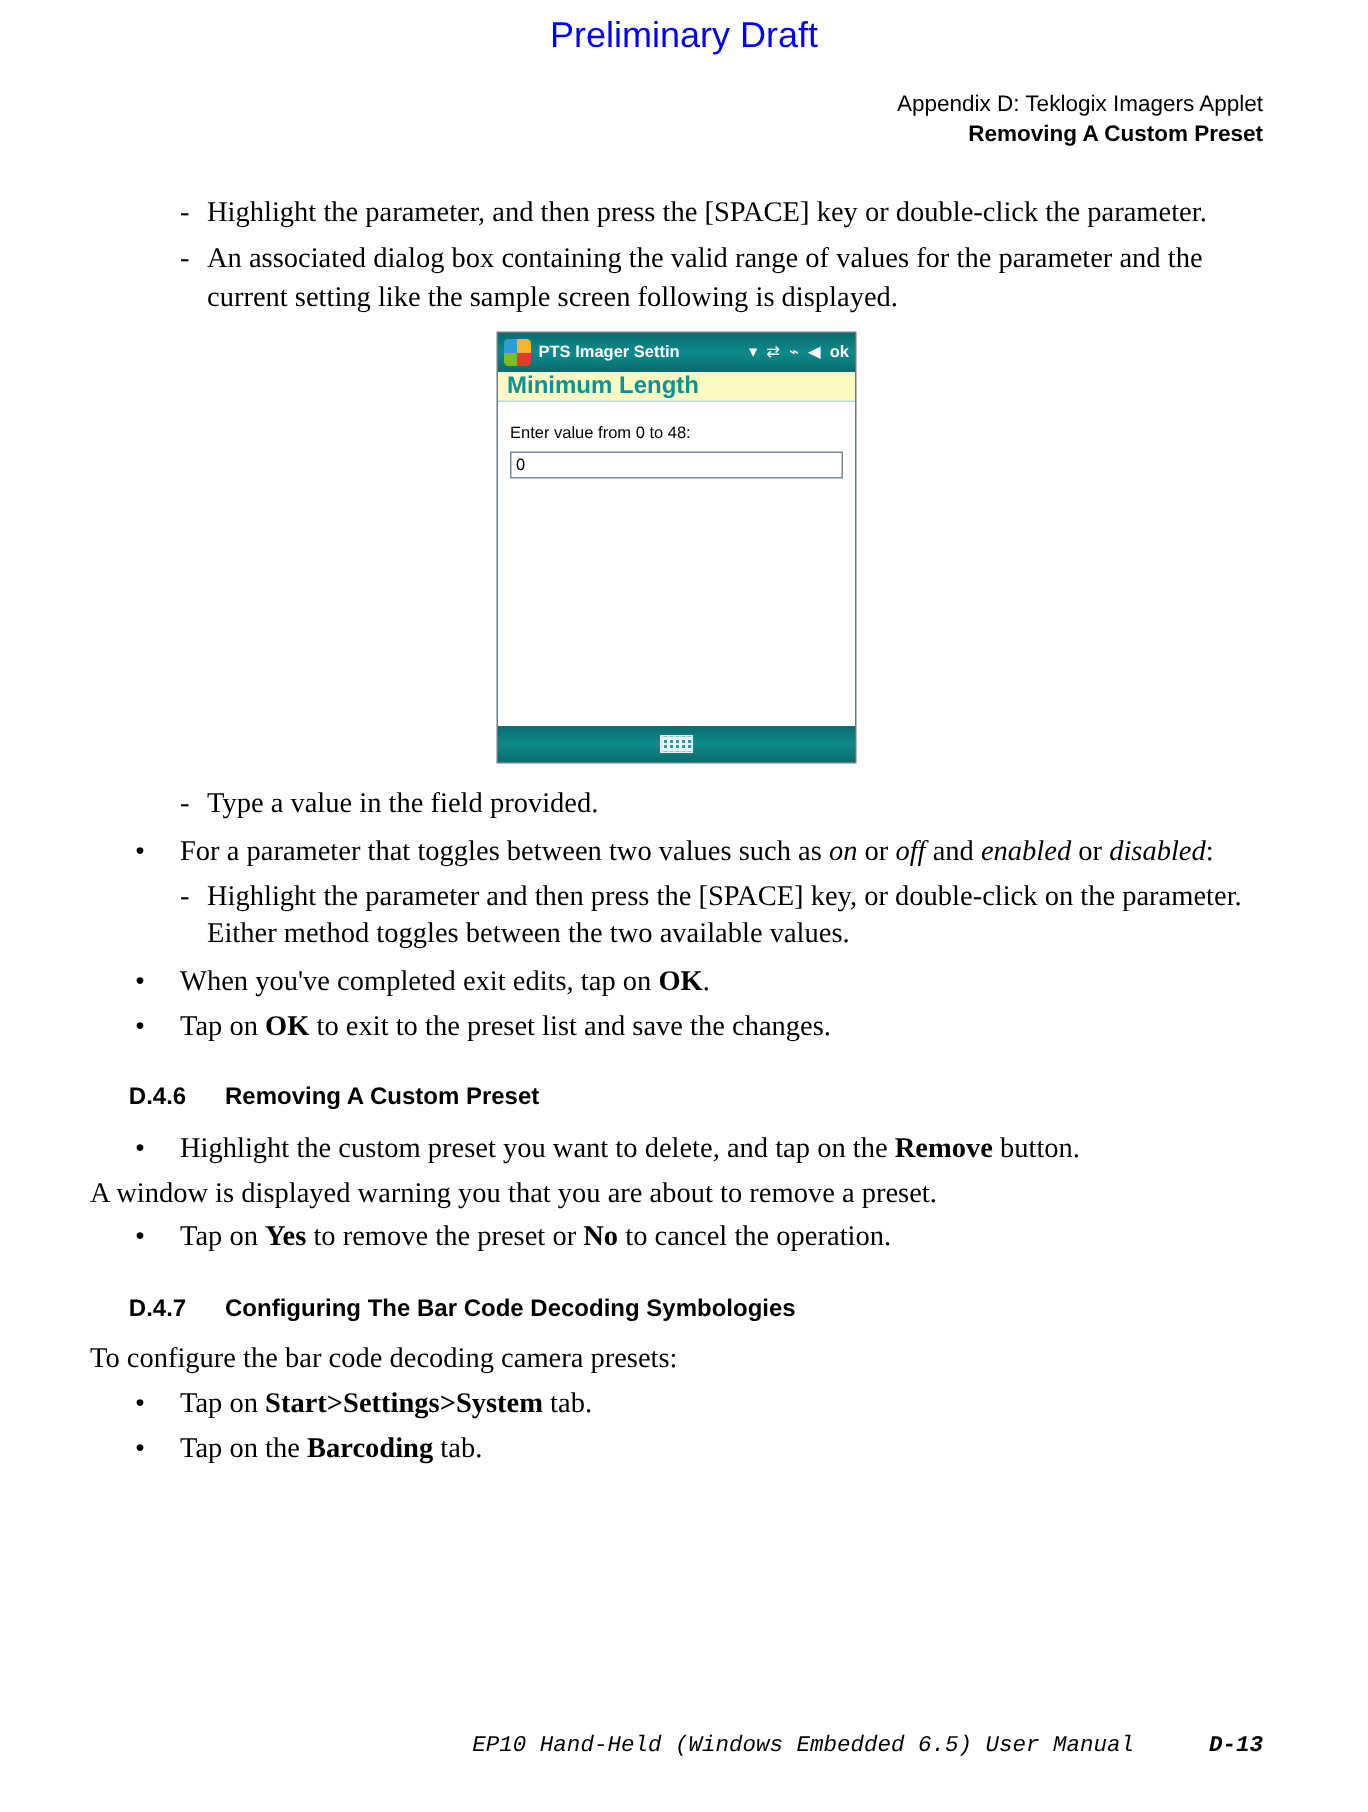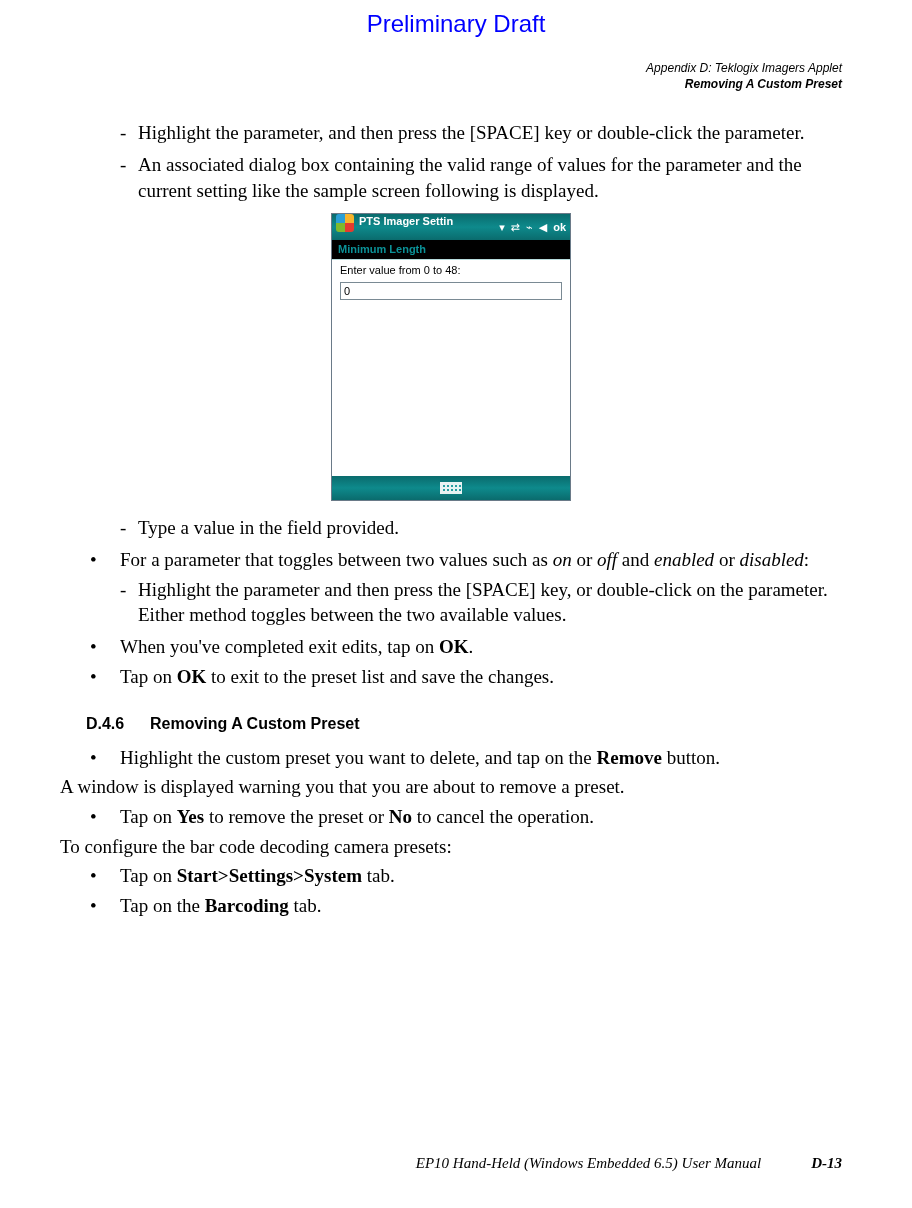--- a/index.html
+++ b/index.html
@@ -18,22 +18,21 @@
     top: 10px;
     left: 0; right: 0;
     text-align: center;
     font-family: Arial, Helvetica, sans-serif;
     font-size: 24px;
     color: #0000ff;
   }
   .header {
     text-align: right;
     font-family: "Trebuchet MS", Verdana, sans-serif;
-    font-style: italic;
-    font-size: 12px;
+    font-size: 15px;
     line-height: 1.35;
     margin-top: 40px;
     margin-bottom: 28px;
   }
   .header .line2 { font-weight: bold; }
   .content { line-height: 1.35; }
   .content p { margin: 3px 0; }
   .dash-item { display: flex; margin: 3px 0 6px 60px; }
   .dash-item .dash { width: 18px; flex: 0 0 18px; }
   .dash-item .txt { flex: 1; }
@@ -52,68 +51,69 @@
   .section-head .num { width: 90px; flex: 0 0 90px; }
   .italic { font-style: italic; }
   .bold { font-weight: bold; }
   .footer {
     position: absolute;
     bottom: 36px;
     left: 60px; right: 70px;
     display: flex;
     justify-content: flex-end;
     align-items: baseline;
-    font-family: Liberation Serif, serif;
+    font-family: Liberation Mono, monospace;
     font-style: italic;
     font-size: 15px;
     gap: 50px;
   }
   .footer .pnum { font-weight: bold; }
 
   
   .device {
     width: 240px;
     margin: 10px auto 14px auto;
     border: 1px solid #6a7a88;
     background: #fff;
     display: flex;
     flex-direction: column;
     font-family: Tahoma, Verdana, sans-serif;
   }
   .titlebar {
     height: 26px;
     background: linear-gradient(#0a6b6d, #0e8a8c, #0a6b6d);
     display: flex;
+    align-items: center;
     padding: 0 4px;
     gap: 5px;
   }
   .win-logo {
     width: 18px; height: 18px;
     border-radius: 3px;
     background:
       conic-gradient(from 90deg, #e43b2f 0 25%, #7fba2c 0 50%, #2a9fd6 0 75%, #f7b42c 0 100%);
   }
   .title-text { color: #fff; font-size: 11px; font-weight: bold; flex: 1; white-space: nowrap; overflow: hidden; }
   .tb-icons { display: flex; gap: 6px; align-items: center; color: #fff; font-size: 11px; }
   .tb-ok { font-weight: bold; }
   .subbar {
     height: 20px;
-    background: #000000;
+    background: #fef9c3;
     color: #0b9298;
-    font-size: 11px;
+    font-size: 16px;
     font-weight: bold;
     display: flex;
     align-items: center;
     padding: 0 6px;
     border-bottom: 1px solid #b8dcdd;
   }
   .devbody {
     flex: 1;
     min-height: 216px;
-    padding: 3px 8px;
+    padding: 14px 8px;
     font-size: 11px;
     color: #000;
   }
   .devbody .lbl { margin-bottom: 4px; }
   .devbody .inputwrap { display: flex; }
   .devbody input {
     width: 100%;
     border: 1px solid #7a8a94;
     height: 18px;
     font-size: 11px;
@@ -228,20 +228,24 @@
 
   <p class="para">A window is displayed warning you that you are about to remove a preset.</p>
 
   <div class="bullet-item">
     <div class="bullet">•</div>
     <div class="txt">
       <span>Tap on </span><span class="bold">Yes</span><span> to remove the preset or </span><span class="bold">No</span><span> to cancel the operation.</span>
     </div>
   </div>
 
+  <div class="section-head">
+    <div class="num">D.4.7</div>
+    <div>Configuring The Bar Code Decoding Symbologies</div>
+  </div>
 
   <p class="para">To configure the bar code decoding camera presets:</p>
 
   <div class="bullet-item">
     <div class="bullet">•</div>
     <div class="txt">
       <span>Tap on </span><span class="bold">Start&gt;Settings&gt;System</span><span> tab.</span>
     </div>
   </div>
 

